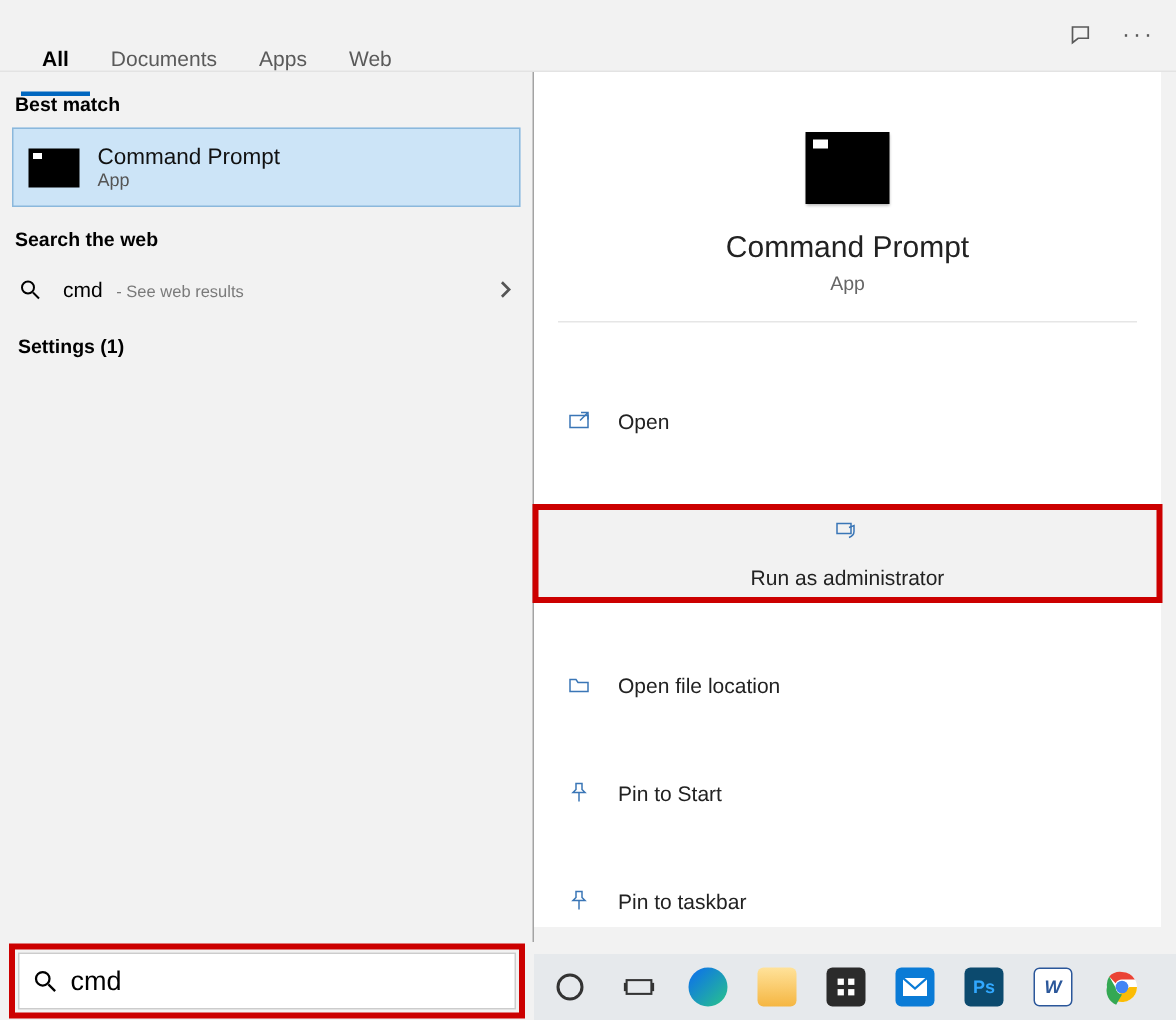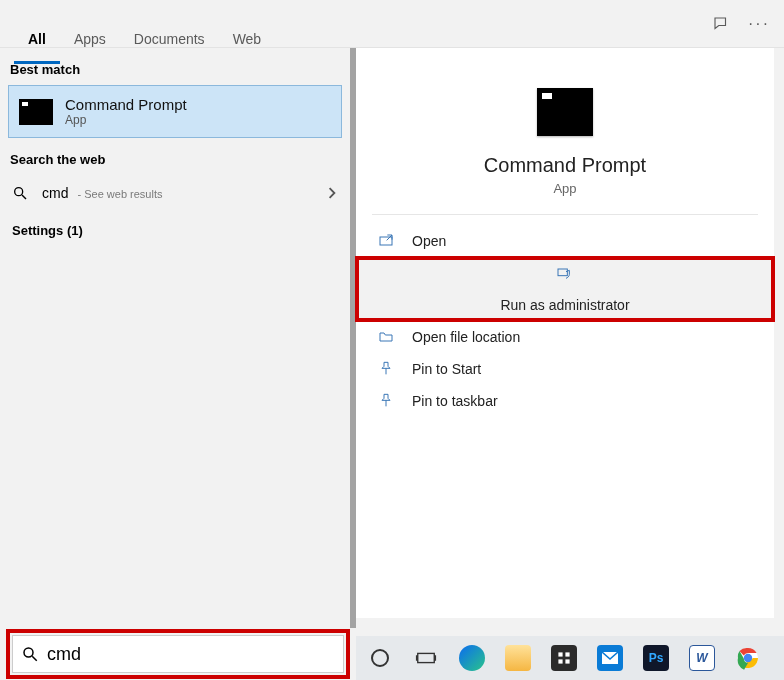--- a/index.html
+++ b/index.html
@@ -8,21 +8,21 @@
     .search-panel { display: flex; height: 628px; }
 
     
     .tabbar { position: absolute; top: 0; left: 0; right: 0; height: 48px; display: flex; align-items: center; padding: 0 14px; background: #f2f2f2; border-bottom: 1px solid #e3e3e3; }
     .tab { padding: 0 14px; color: #5a5a5a; font-size: 14px; cursor: pointer; height: 48px; display: flex; align-items: center; border-bottom: 3px solid transparent; margin-top: 33px; }
     .tab.active { color: #000; border-bottom-color: #0067c0; font-weight: 600; }
     .tab .chev { margin-left: 4px; display:inline-block; }
     .tabbar-right { margin-left: auto; display:flex; gap: 18px; align-items:center; color:#5a5a5a; }
 
     
-    .left { width: 356px; padding-top: 48px; background: #f2f2f2; border-right: 6px solid #a3a3a3; }
+    .left { width: 356px; padding-top: 48px; background: #f2f2f2; border-right: 1px solid #a3a3a3; }
     .section-header { font-size: 13px; font-weight: 600; color: #000; padding: 14px 10px 8px 10px; }
     .best-match { margin: 0 8px; background: #cce4f7; border: 1px solid #8bb8dc; display:flex; align-items:center; padding: 10px; }
     .bm-icon { width: 34px; height: 26px; background: #000; margin-right: 12px; position:relative; }
     .bm-icon::before { content:""; position:absolute; top:3px; left:3px; width:6px; height:4px; background:#fff; }
     .bm-title { font-size: 15px; color:#111; }
     .bm-sub { font-size: 12px; color:#555; }
     .web-result { display:flex; align-items:center; padding: 10px 12px; cursor:pointer; }
     .web-result .icon { width: 20px; margin-right: 10px; color:#000; }
     .web-result .txt { flex:1; font-size:14px; }
     .web-result .hint { color:#7a7a7a; font-size:11px; margin-left:6px; }
@@ -31,21 +31,21 @@
 
     
     .right { flex:1; padding-top: 48px; background: #fff; display:flex; flex-direction:column; margin:10px 10px 10px 0; min-width:0; }
     .hero { display:flex; flex-direction:column; align-items:center; padding: 30px 0 18px 0; border-bottom: 1px solid #e6e6e6; margin: 0 16px; }
     .hero-icon { width: 56px; height: 48px; background:#000; margin-bottom: 18px; position:relative; box-shadow: 0 1px 2px rgba(0,0,0,.3); }
     .hero-icon::before { content:""; position:absolute; top:5px; left:5px; width:10px; height:6px; background:#fff; }
     .hero-title { font-size: 20px; color:#222; }
     .hero-sub { font-size: 13px; color:#666; margin-top: 4px; }
 
     .actions { padding: 10px 0 0 0; }
-    .action { display:flex; align-items:center; gap: 16px; padding: 8px 22px; font-size: 14px; color:#222; cursor:pointer; }
+    .action { display:flex; align-items:center; gap: 16px; padding: 8px 22px; font-size: 14px; color:#222; cursor:pointer;margin-top:40px; }
     .action.highlighted { outline: 4px solid #c00; outline-offset: -3px; background:#f2f2f2;flex-direction:column; }
     .action .aicon { width: 18px; color:#3a76b6; display:flex; }
 
     
     .bottom { position:absolute; left:0; right:0; bottom:0; height:52px; display:flex; align-items:center; }
     .search-box-wrap { width:356px; padding: 4px 6px; }
     .search-box-annot { border: 4px solid #c00; padding:2px; }
     .search-box { display:flex; align-items:center; background:#fff; height:38px; border:1px solid #ccc; padding: 0 8px; }
     .search-box .sicon { margin-right:8px; color:#000; }
     .search-box input { border:0; outline:0; flex:1; font-size:18px; background:transparent; }
@@ -57,22 +57,22 @@
     svg { display:block; }
     .chev-svg { width:10px; height:10px; }
   </style>
 </head>
 <body>
 
 <div class="search-panel">
 
   <div class="tabbar">
     <div class="tab active">All</div>
+    <div class="tab">Documents</div>
     <div class="tab">Apps</div>
-    <div class="tab">Documents</div>
     <div class="tab">Web</div>
     <div class="tabbar-right">
       <span>
         <svg width="18" height="18" viewBox="0 0 24 24">
             <path d="M4 4h14v10H9l-5 4V4z" fill="none" stroke="#5a5a5a" stroke-width="1.5"></path>
           </svg>
       </span>
       <span style="letter-spacing:2px; font-size:16px; color:#5a5a5a;">···</span>
     </div>
   </div>
@@ -207,21 +207,21 @@
     </div>
     <div class="tb-item">
       <div class="tb-icon-box" style="background:#0a7bd6;">
           <svg width="16" height="12" viewBox="0 0 16 12">
             <rect x="0" y="0" width="16" height="12" fill="#fff"></rect>
             <path d="M0 0 L8 7 L16 0" fill="none" stroke="#0a7bd6" stroke-width="1.5"></path>
           </svg>
         </div>
     </div>
     <div class="tb-item">
-      <div class="tb-icon-box" style="background:#0f172a;color:#31a8ff;font-size:12px;">Ps</div>
+      <div class="tb-icon-box" style="background:#0c4a6e;color:#31a8ff;font-size:12px;">Ps</div>
     </div>
     <div class="tb-item">
       <div class="tb-icon-box" style="background:#fff;border:1px solid #2b579a;color:#2b579a;font-size:12px;font-style:italic;">W</div>
     </div>
     <div class="tb-item">
       <svg width="24" height="24" viewBox="0 0 24 24">
           <circle cx="12" cy="12" r="10" fill="#fff"></circle>
           <path d="M12 2a10 10 0 0 1 8.6 5H12a5 5 0 0 0-4.3 2.5L3.5 5A10 10 0 0 1 12 2z" fill="#ea4335"></path>
           <path d="M22 12a10 10 0 0 1-14 9.2l4.3-7.4A5 5 0 0 0 17 12h5z" fill="#fbbc05"></path>
           <path d="M2 12a10 10 0 0 1 1.5-7l4.2 7.3A5 5 0 0 0 12 17l-3.9 6.8A10 10 0 0 1 2 12z" fill="#34a853"></path>

